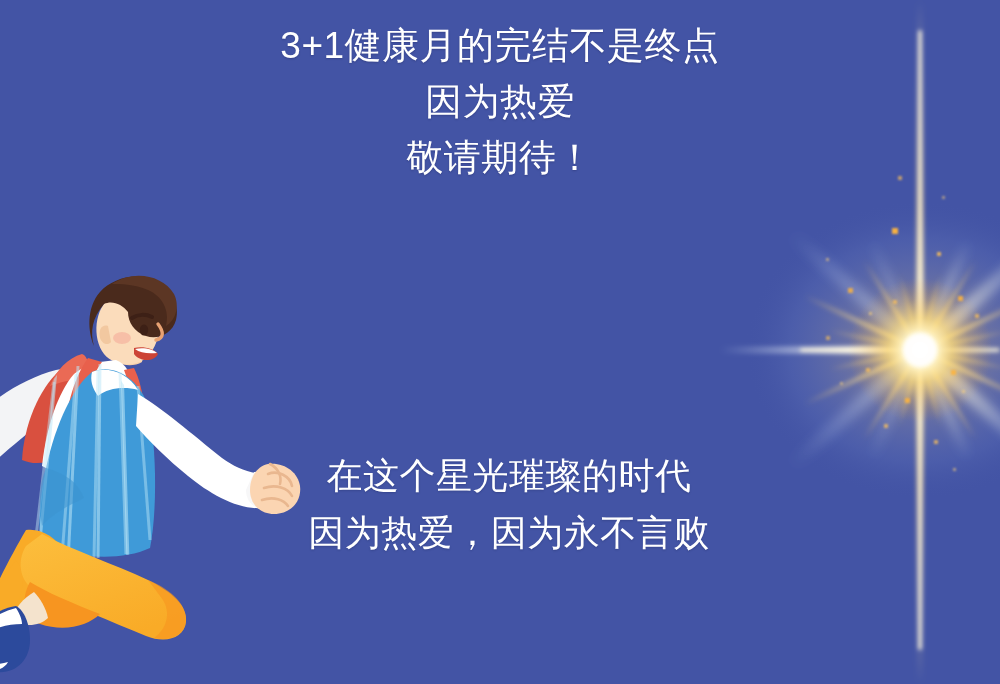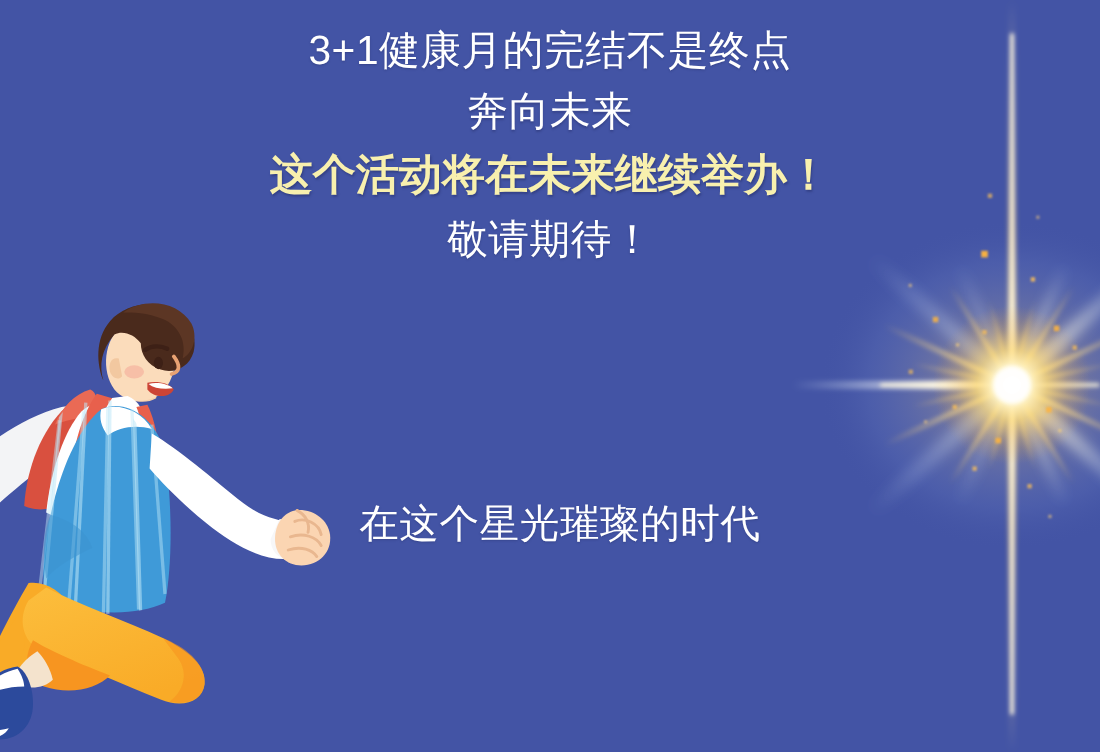--- a/index.html
+++ b/index.html
@@ -357,22 +357,22 @@
                C34,412 48,398 48,378 C48,362 42,348 34,344 Z" fill="#2c4a9c"></path>
       <path d="M-6,374 C2,360 18,350 34,346 C38,352 40,358 40,362
                C22,362 4,368 -6,380 Z" fill="#ffffff"></path>
       <path d="M-10,396 C-2,402 12,404 26,400 C22,408 8,412 -2,408
                C-8,406 -10,400 -10,396 Z" fill="#ffffff"></path>
     </g>
   </svg>
 
   <div id="headline-block" class="text-block">
     <span class="line white">3+1健康月的完结不是终点</span>
-    <span class="line white">奔向未来</span>
-    <span class="line highlight">这个活动将在未来继续举办！</span>
+    <span class="line white">因为热爱</span>
     <span class="line white">敬请期待！</span>
   </div>
 
   <div id="closing-block" class="text-block">
     <span class="line closing">在这个星光璀璨的时代</span>
+    <span class="line closing">因为热爱，因为永不言败</span>
   </div>
 
 </div>
 
 </body></html>

